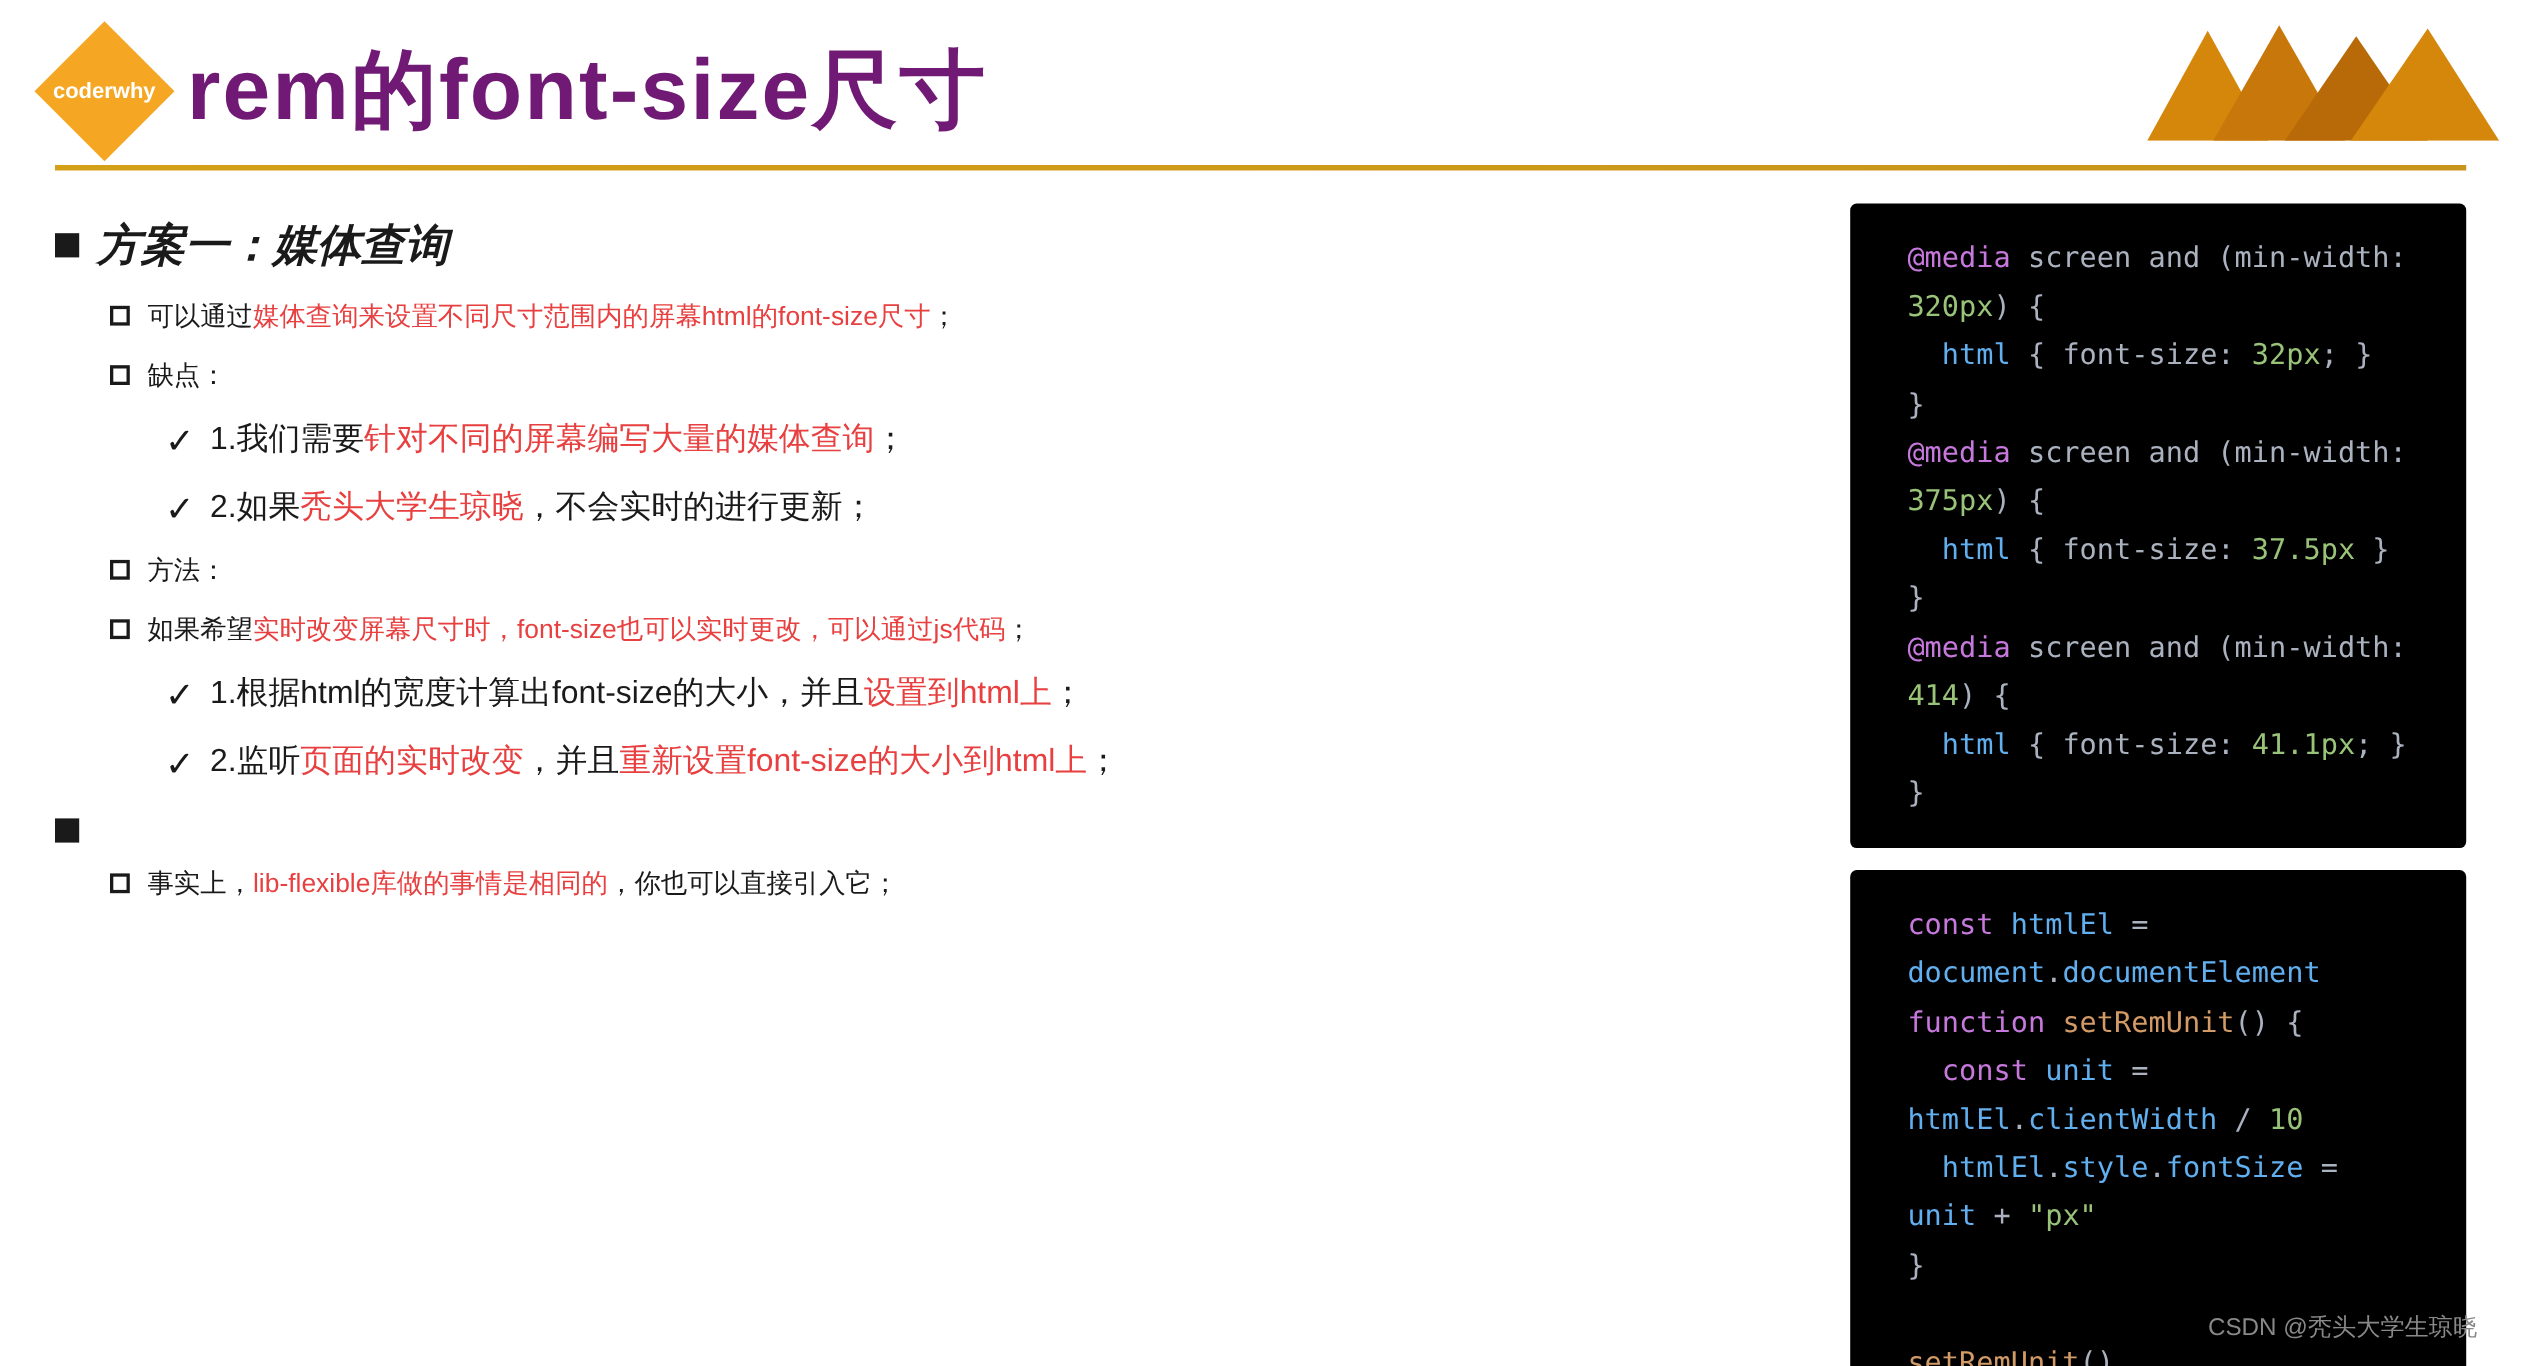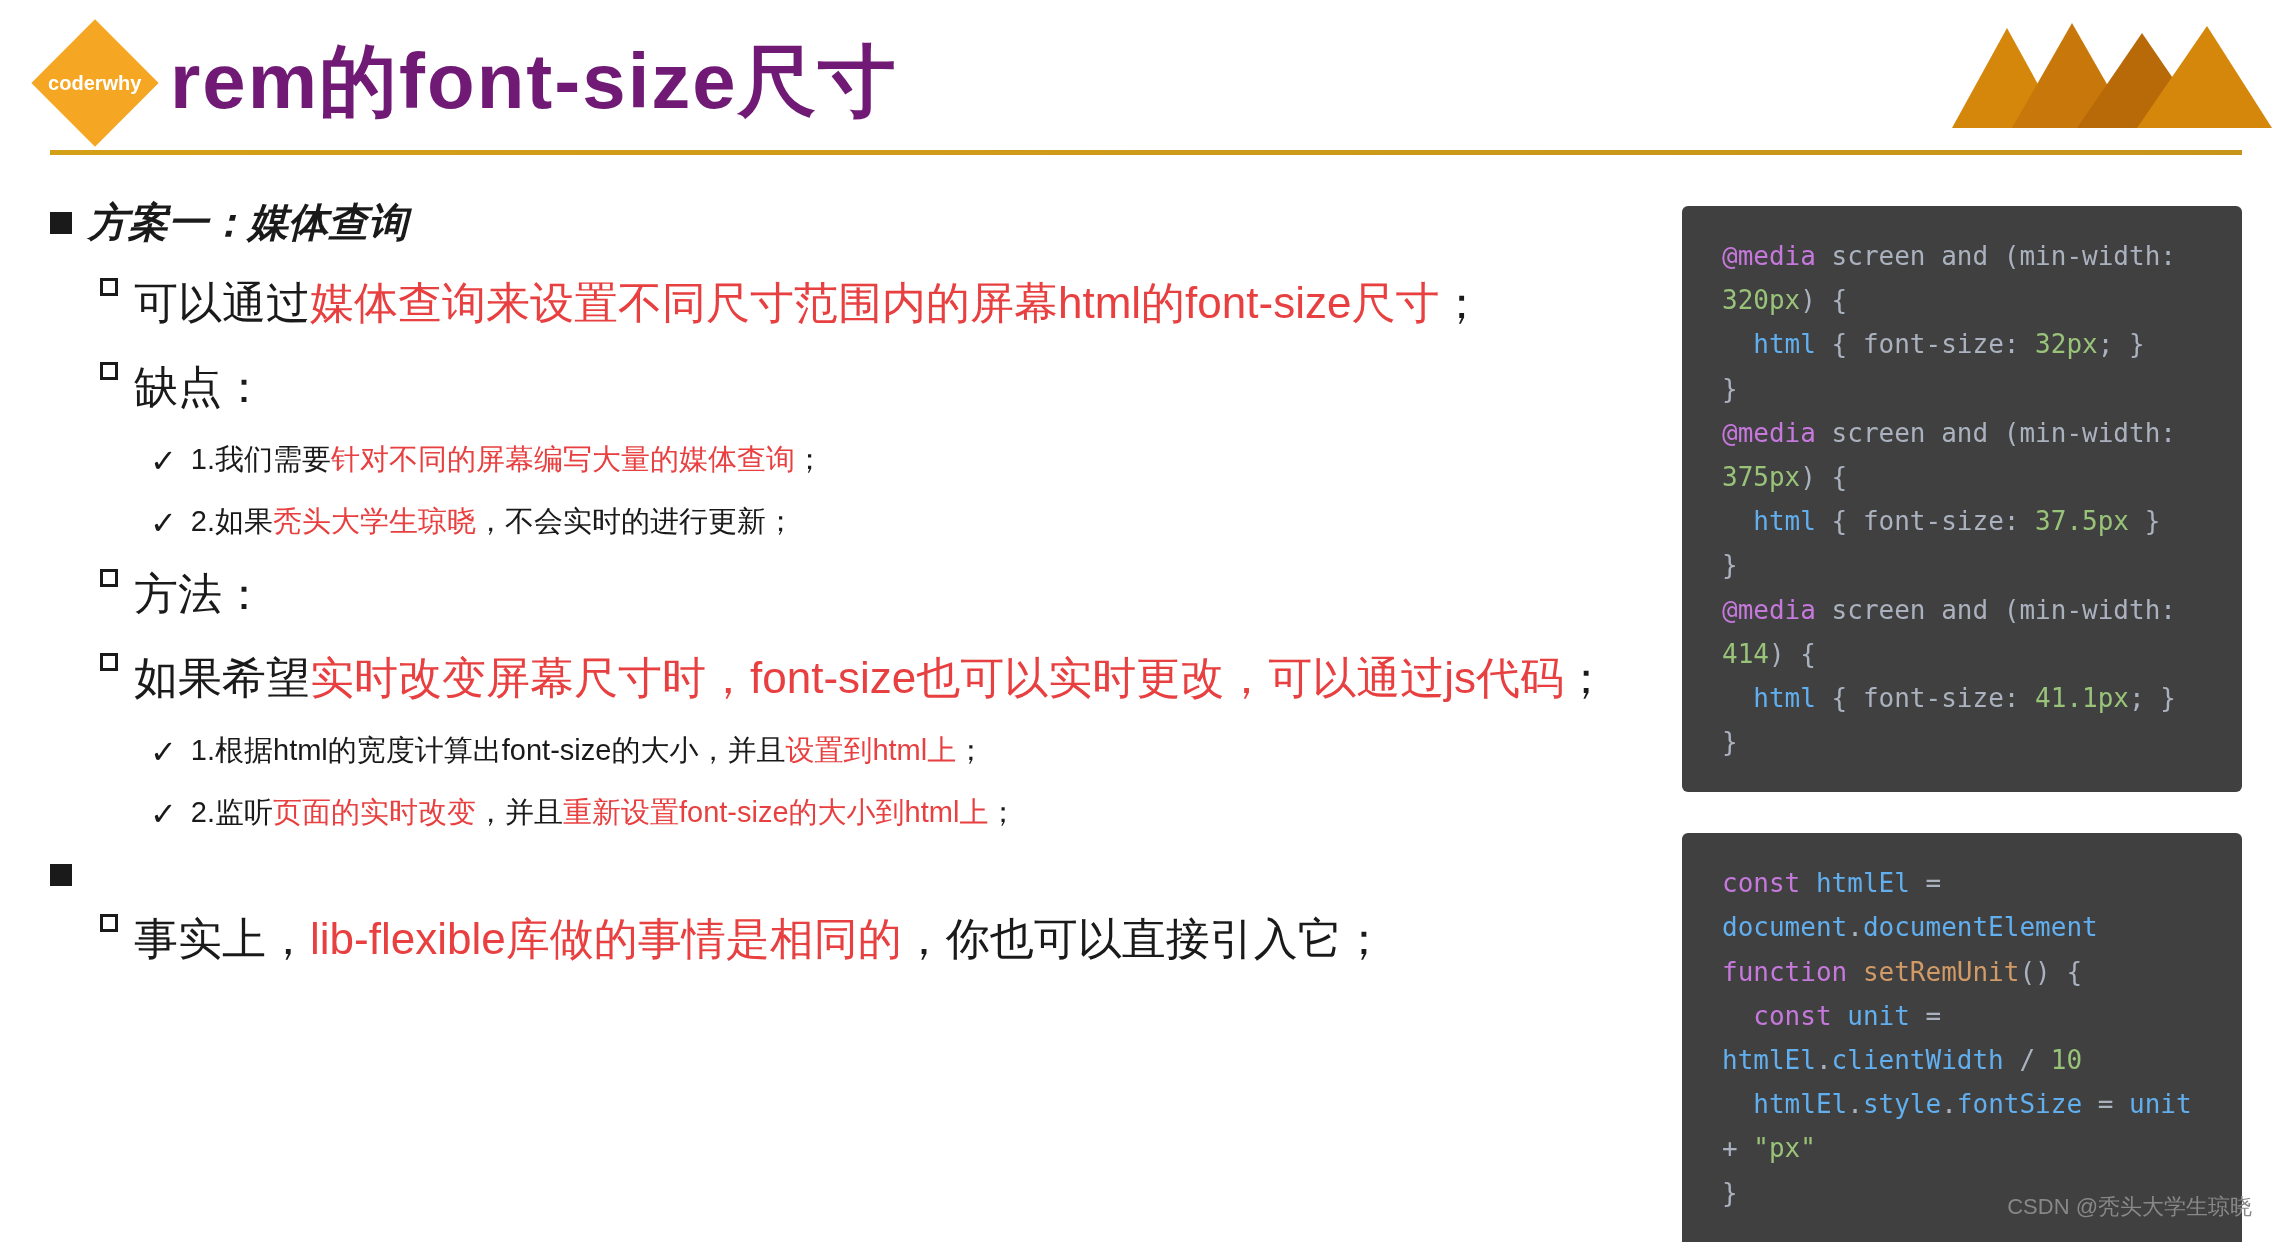--- a/index.html
+++ b/index.html
@@ -108,21 +108,21 @@
     }
     .sub-bullet {
       width: 18px;
       height: 18px;
       border: 3px solid #1a1a1a;
       margin-right: 16px;
       flex-shrink: 0;
       margin-top: 8px;
     }
     .sub-text {
-      font-size: 44px;
+      font-size: 24px;
       color: #1a1a1a;
       line-height: 1.5;
     }
 
     
     .check-item {
       display: flex;
       align-items: flex-start;
       margin-left: 100px;
       margin-bottom: 18px;
@@ -140,28 +140,27 @@
       line-height: 1.5;
     }
 
     
     .red-text {
       color: #e84040;
     }
 
     
     .code-block {
-      background: #404040;
+      background: #000000;
       border-radius: 6px;
-      padding: 28px 40px;
+      padding: 28px 52px;
       font-family: 'Consolas', 'Monaco', monospace;
       font-size: 26px;
       line-height: 1.7;
       color: #abb2bf;
-      margin-top: 21px;
     }
 
     .code-keyword { color: #c678dd; }
     .code-value { color: #98c379; }
     .code-white { color: #abb2bf; }
     .code-blue { color: #61afef; }
     .code-orange { color: #d19a66; }
     .code-string { color: #98c379; }
     .code-and { color: #abb2bf; }
 

